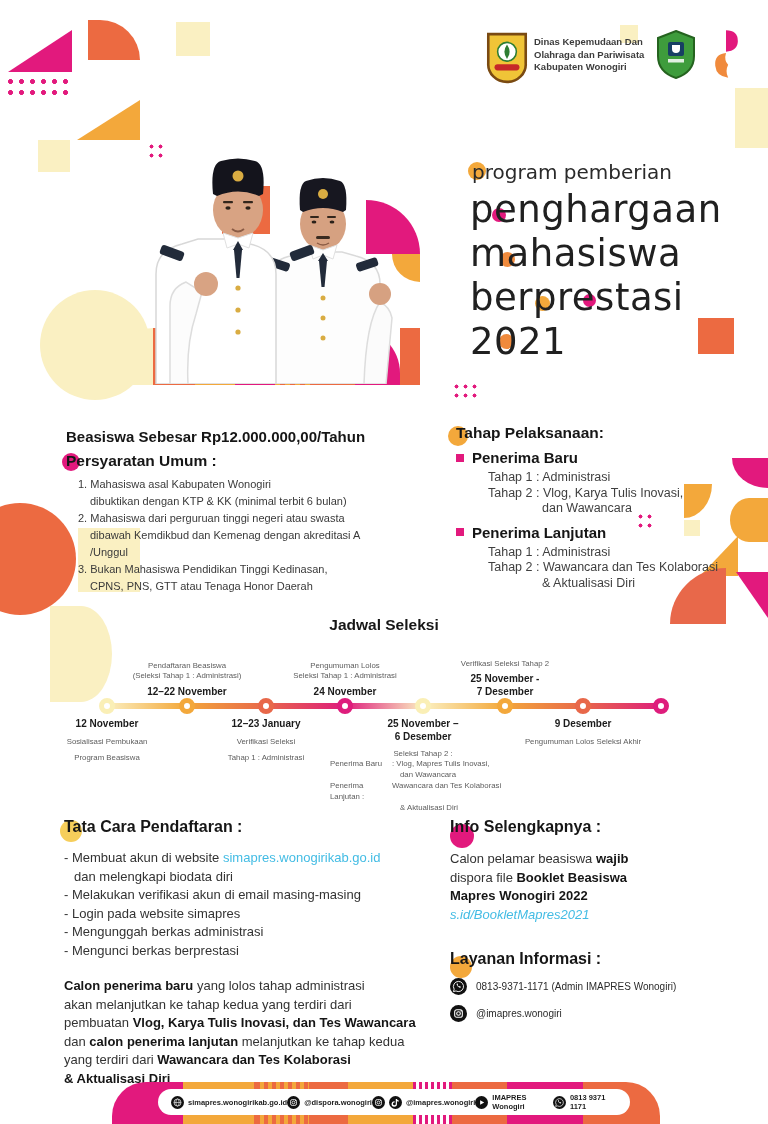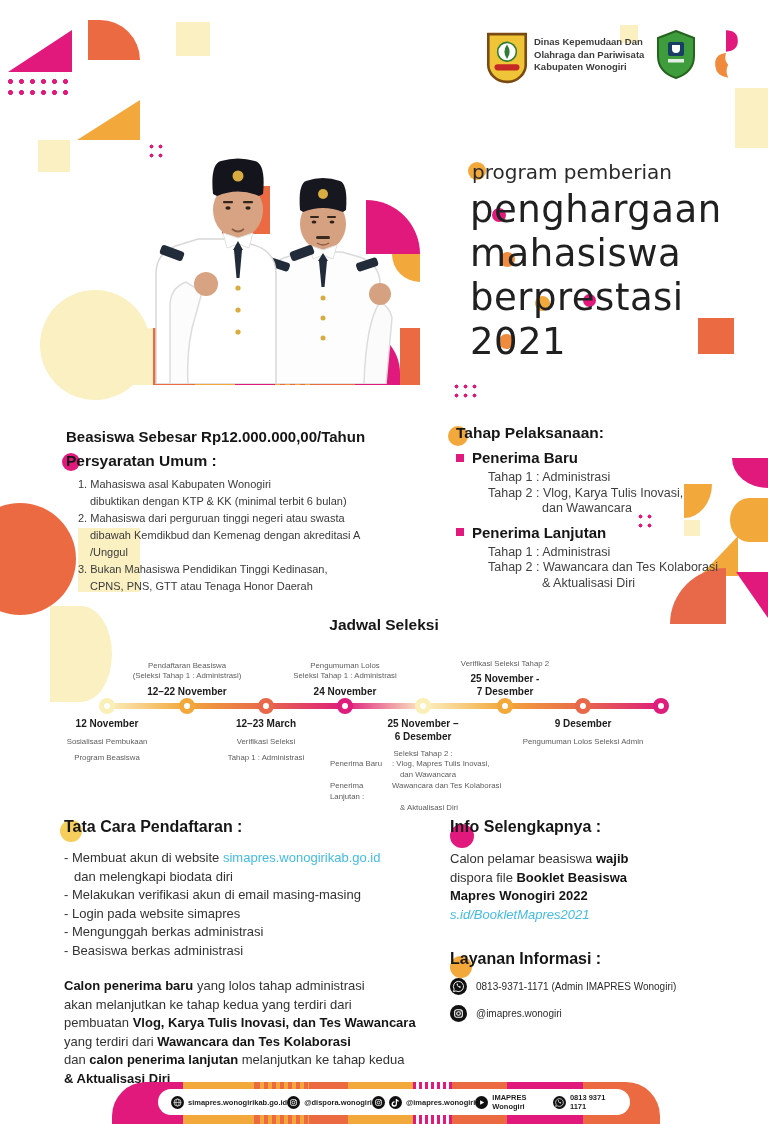--- a/index.html
+++ b/index.html
@@ -294,32 +294,32 @@
       <div class="tl-date">25 November -</div>
       <div class="tl-date" style="margin-top:0;">7 Desember</div>
     </div>
 
     <div class="tl-bot" style="left:32px;">
       <div class="tl-date">12 November</div>
       <div class="tl-desc">Sosialisasi Pembukaan</div>
       <div class="tl-desc">Program Beasiswa</div>
     </div>
     <div class="tl-bot" style="left:191px;">
-      <div class="tl-date">12–23 March</div>
+      <div class="tl-date">12–23 January</div>
       <div class="tl-desc">Verifikasi Seleksi</div>
       <div class="tl-desc">Tahap 1 : Administrasi</div>
     </div>
     <div class="tl-bot" style="left:348px;">
       <div class="tl-date">25 November –</div>
       <div class="tl-date">6 Desember</div>
       <div class="tl-desc">Seleksi Tahap 2 :</div>
     </div>
     <div class="tl-bot" style="left:508px;">
       <div class="tl-date">9 Desember</div>
-      <div class="tl-desc">Pengumuman Lolos Seleksi Admin</div>
+      <div class="tl-desc">Pengumuman Lolos Seleksi Akhir</div>
     </div>
 
     <div class="tl-detail">
       <div class="row">
           <span class="lbl">Penerima Baru</span>
           <span class="val">: Vlog, Mapres Tulis Inovasi,</span>
         </div>
       <div class="row">
           <span class="lbl"></span>
           <span class="val ind">dan Wawancara</span>
@@ -337,28 +337,28 @@
 
   <div class="accent-disc" style="left:60px;top:820px;width:22px;height:22px;background:#F6CE5B;z-index:1;"></div>
   <div class="reg">
     <div class="sec-h">Tata Cara Pendaftaran :</div>
     <div class="reg-steps">
       <div><span>- Membuat akun di website </span><span class="link">simapres.wonogirikab.go.id</span></div>
       <div class="cont">dan melengkapi biodata diri</div>
       <div>- Melakukan verifikasi akun di email masing-masing</div>
       <div>- Login pada website simapres</div>
       <div>- Mengunggah berkas administrasi</div>
-      <div>- Beasiswa berkas administrasi</div>
+      <div>- Mengunci berkas berprestasi</div>
     </div>
     <div class="note">
       <div><b>Calon penerima baru</b><span> yang lolos tahap administrasi</span></div>
       <div>akan melanjutkan ke tahap kedua yang terdiri dari</div>
       <div><span>pembuatan </span><b>Vlog, Karya Tulis Inovasi, dan Tes Wawancara</b></div>
+      <div><span>dan </span><b>calon penerima lanjutan</b><span> melanjutkan ke tahap kedua</span></div>
       <div><span>yang terdiri dari </span><b>Wawancara dan Tes Kolaborasi</b></div>
-      <div><span>dan </span><b>calon penerima lanjutan</b><span> melanjutkan ke tahap kedua</span></div>
       <div><b>&amp; Aktualisasi Diri</b></div>
     </div>
   </div>
 
   <div class="accent-disc" style="left:450px;top:824px;width:24px;height:24px;background:#E2197D;z-index:1;"></div>
   <div class="info">
     <div class="sec-h">Info Selengkapnya :</div>
     <div class="info-body">
       <div><span>Calon pelamar beasiswa </span><b>wajib</b></div>
       <div><span>dispora file </span><b>Booklet Beasiswa</b></div>

